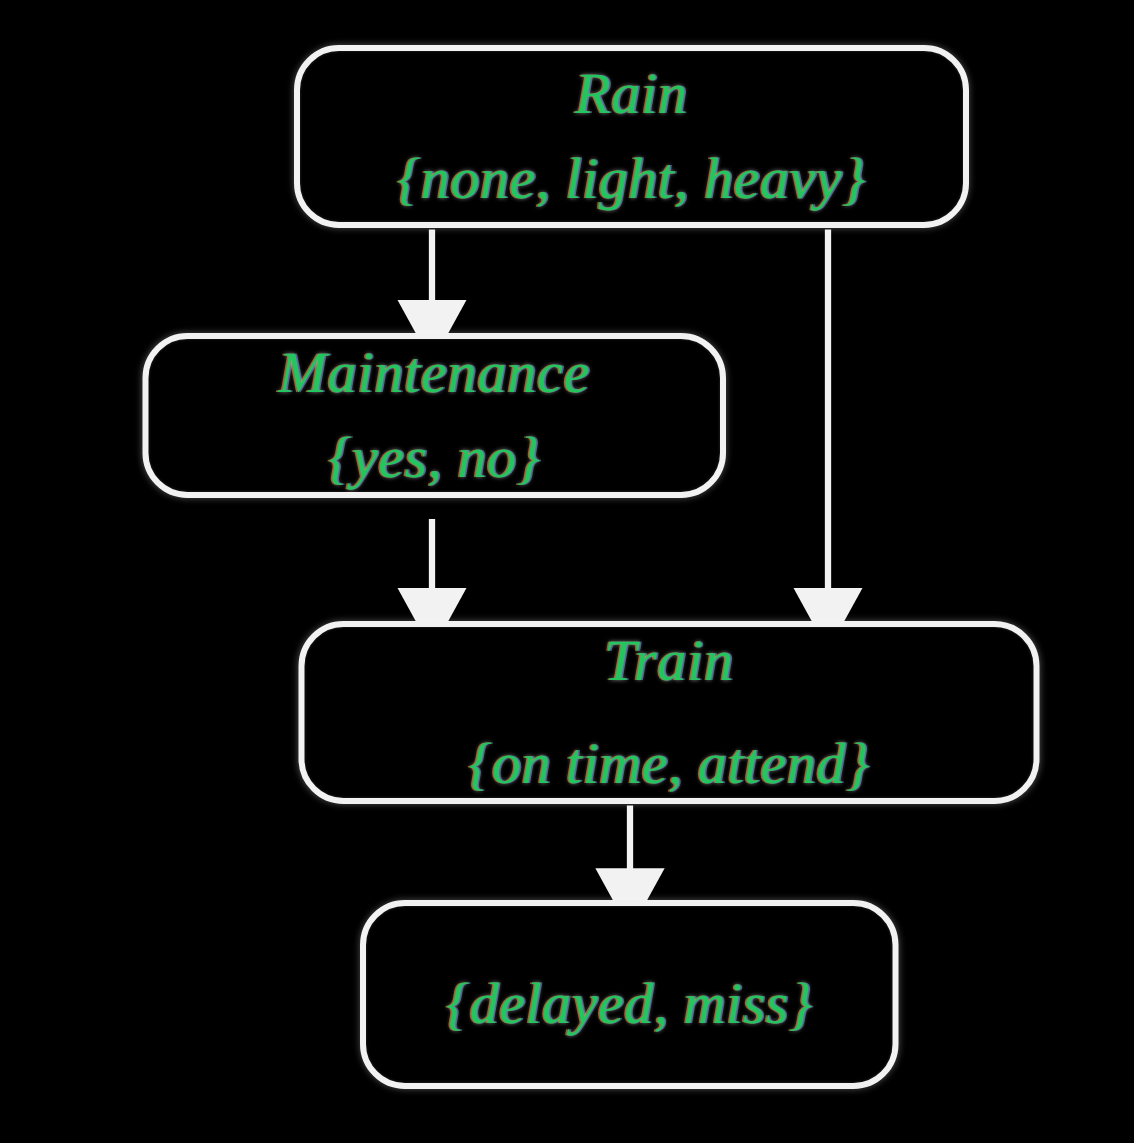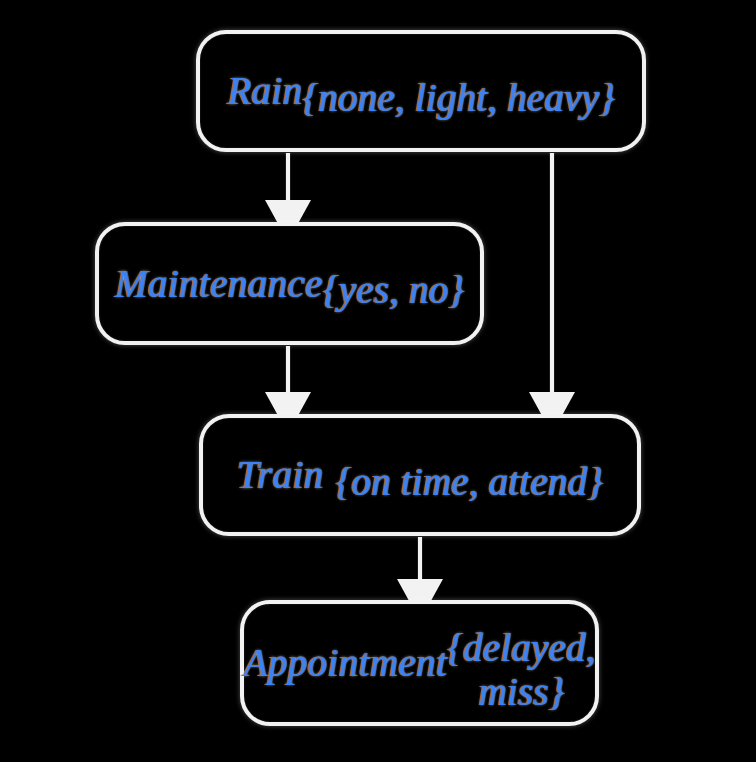--- a/index.html
+++ b/index.html
@@ -28,25 +28,25 @@
     height: 762px;
     pointer-events: none;
   }
   .node {
     position: absolute;
     box-sizing: border-box;
     background: #000000;
     border: 4px solid #f2f2f2;
     border-radius: 30px;
     display: flex;
-    flex-direction: row;
+    flex-direction: column;
     align-items: center;
     justify-content: center;
     text-align: center;
-    color: #3b82f6;
+    color: #22c55e;
     font-style: italic;
     line-height: 1.12;
     text-shadow:
       -1.1px 0 0 rgba(255,150,70,0.55),
       1.1px 0 0 rgba(120,170,255,0.50),
       0 0 3px rgba(255,255,255,0.55);
     box-shadow:
       0 0 5px rgba(255,255,255,0.32),
       inset 0 0 2px rgba(255,255,255,0.18);
   }
@@ -57,22 +57,22 @@
   }
   .node-states {
     display: block;
     font-size: 39px;
     letter-spacing: 0.2px;
     margin-top: 13px;
   }
 
   
   #node-rain        { left: 196px; top: 30px;  width: 450px; height: 122px; }
-  #node-maintenance { left: 95px;  top: 222px; width: 389px; height: 123px; }
-  #node-train       { left: 199px; top: 414px; width: 442px; height: 122px; gap: 12px; }
+  #node-maintenance { left: 95px;  top: 222px; width: 389px; height: 110px; }
+  #node-train       { left: 199px; top: 414px; width: 494px; height: 122px; gap: 12px; }
   #node-appointment { left: 240px; top: 600px; width: 359px; height: 126px; }
 </style>
 </head>
 <body>
 
 <div id="diagram-canvas">
 
   <svg id="edge-layer" viewBox="0 0 756 762" width="756" height="762" aria-hidden="true">
     <defs>
       <marker id="arrowhead" markerWidth="10" markerHeight="11" refX="1" refY="5.5" orient="auto" markerUnits="strokeWidth">
@@ -106,17 +106,16 @@
     <span class="node-title">Maintenance</span>
     <span class="node-states">{yes, no}</span>
   </div>
 
   <div class="node" id="node-train">
     <span class="node-title">Train</span>
     <span class="node-states">{on time, attend}</span>
   </div>
 
   <div class="node" id="node-appointment">
-    <span class="node-title">Appointment</span>
     <span class="node-states">{delayed, miss}</span>
   </div>
 
 </div>
 
 </body></html>

